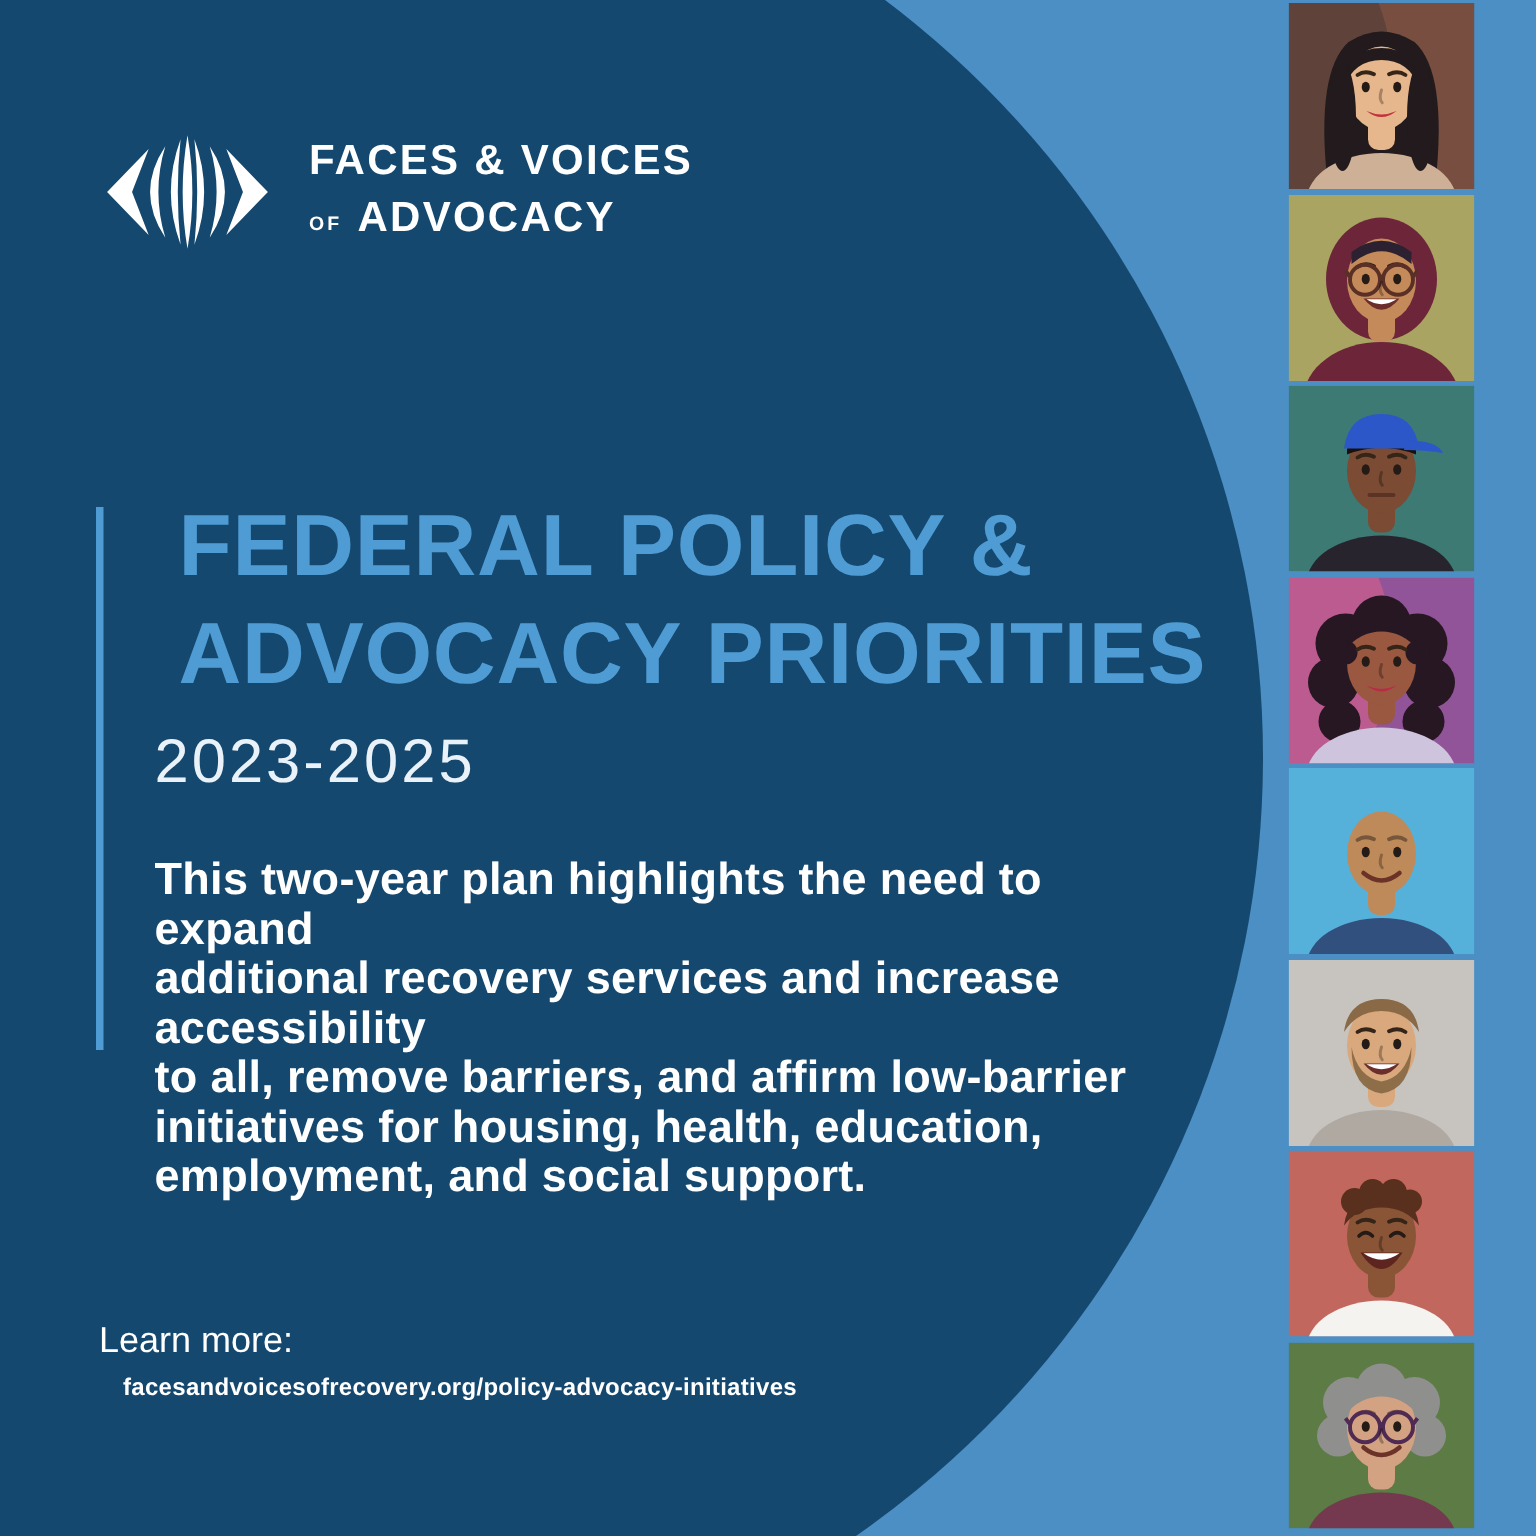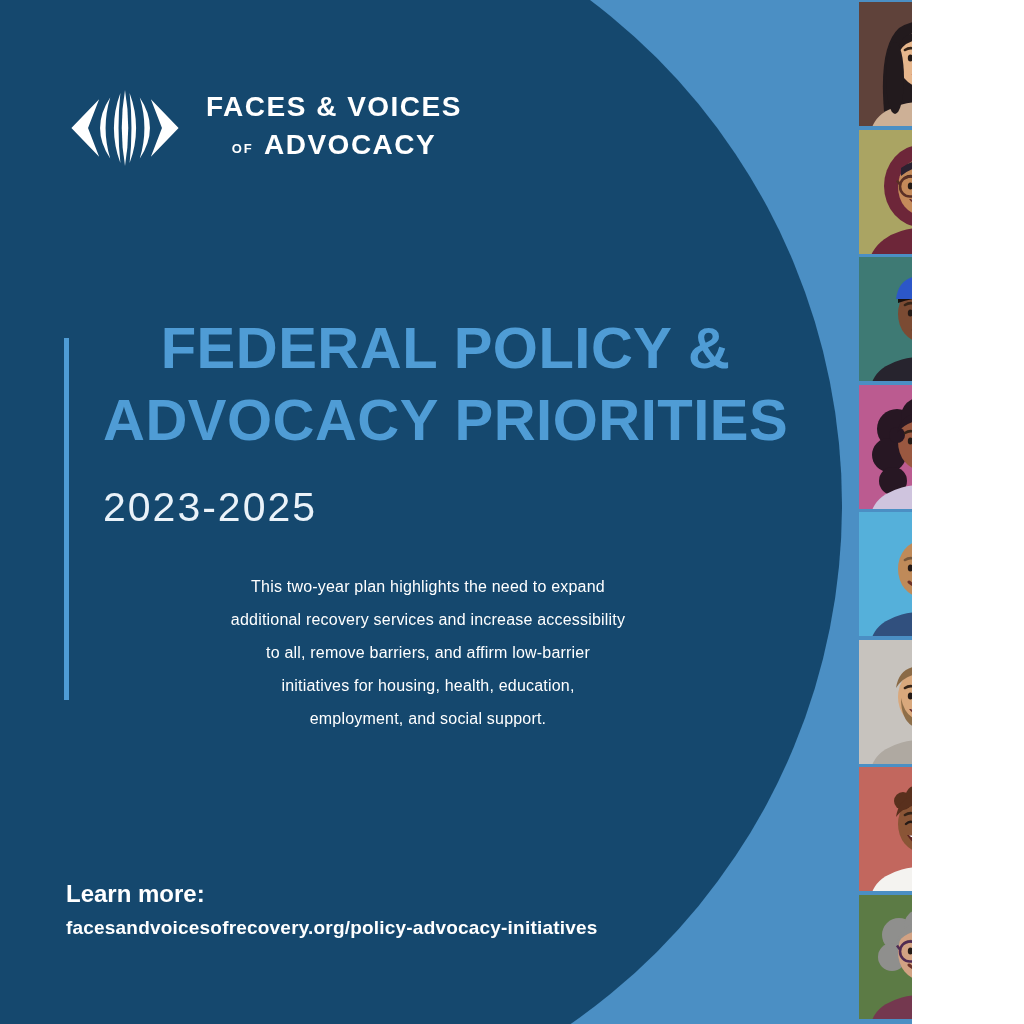--- a/index.html
+++ b/index.html
@@ -1,33 +1,33 @@
 <!DOCTYPE html>
 <html style="--background: #4b8fc4; --circle: #15486e; --accent: #4f9cd5; --text: #ffffff;"><head>
 <meta charset="utf-8">
 <style>
   html,body{margin:0;padding:0;background:#ffffff;font-family:"Liberation Sans",sans-serif;}
-  .canvas{position:relative;width:912px;height:1024px;overflow:hidden;background:var(--background,#4b8fc4);text-align:center;}
+  .canvas{position:relative;width:1024px;height:1024px;overflow:hidden;background:var(--background,#4b8fc4);}
   .bg-circle{position:absolute;left:-422px;top:-127px;width:1264px;height:1264px;border-radius:50%;
              background:var(--circle,#15486e);}
   
   .logo{position:absolute;left:64px;top:84px;display:flex;align-items:center;gap:20px;color:#fff;}
   .logo svg{display:block;}
   .logo-text{line-height:38px;letter-spacing:1.5px;font-weight:bold;font-size:28px;white-space:nowrap;}
   .logo-text .of{font-size:13px;letter-spacing:2px;vertical-align:1px;margin-right:2px;}
   
   .accent-bar{position:absolute;left:64px;top:338px;width:5px;height:362px;background:var(--accent,#4f9cd5);}
-  .title{position:absolute;left:103px;top:312px;margin:0;font-size:58px;line-height:72px;font-weight:bold;
+  .title{position:absolute;left:103px;top:312px;margin:16px;font-size:58px;line-height:72px;font-weight:bold;
          letter-spacing:.5px;color:var(--accent,#4f9cd5);white-space:pre-line;}
   .years{position:absolute;left:103px;top:484px;font-size:41px;font-weight:400;letter-spacing:2px;color:#eaf2f9;}
-  .desc{position:absolute;left:103px;top:570px;margin:0;width:650px;font-size:16px;line-height:33px;
-        font-weight:normal;letter-spacing:.2px;color:#ffffff;white-space:pre-line;}
-  
-  .learn-label{position:absolute;left:66px;top:880px;font-size:24px;font-weight:bold;color:#ffffff;}
-  .learn-url{position:absolute;left:66px;top:917px;font-size:19px;font-weight:bold;letter-spacing:.2px;
+  .desc{position:absolute;left:103px;top:570px;margin:0;width:650px;font-size:30px;line-height:33px;
+        font-weight:bold;letter-spacing:.2px;color:#ffffff;white-space:pre-line;}
+  
+  .learn-label{position:absolute;left:66px;top:880px;font-size:24px;font-weight:normal;color:#ffffff;}
+  .learn-url{position:absolute;left:82px;top:917px;font-size:16px;font-weight:bold;letter-spacing:.2px;
              color:#ffffff;cursor:pointer;}
   
   .photo-strip{position:absolute;left:859px;top:2px;width:124px;display:flex;flex-direction:column;gap:3.5px;}
   .photo{width:124px;height:124px;overflow:hidden;flex:none;}
   .photo svg{display:block;}
 </style>
 </head>
 <body>
 
 <div class="canvas">

